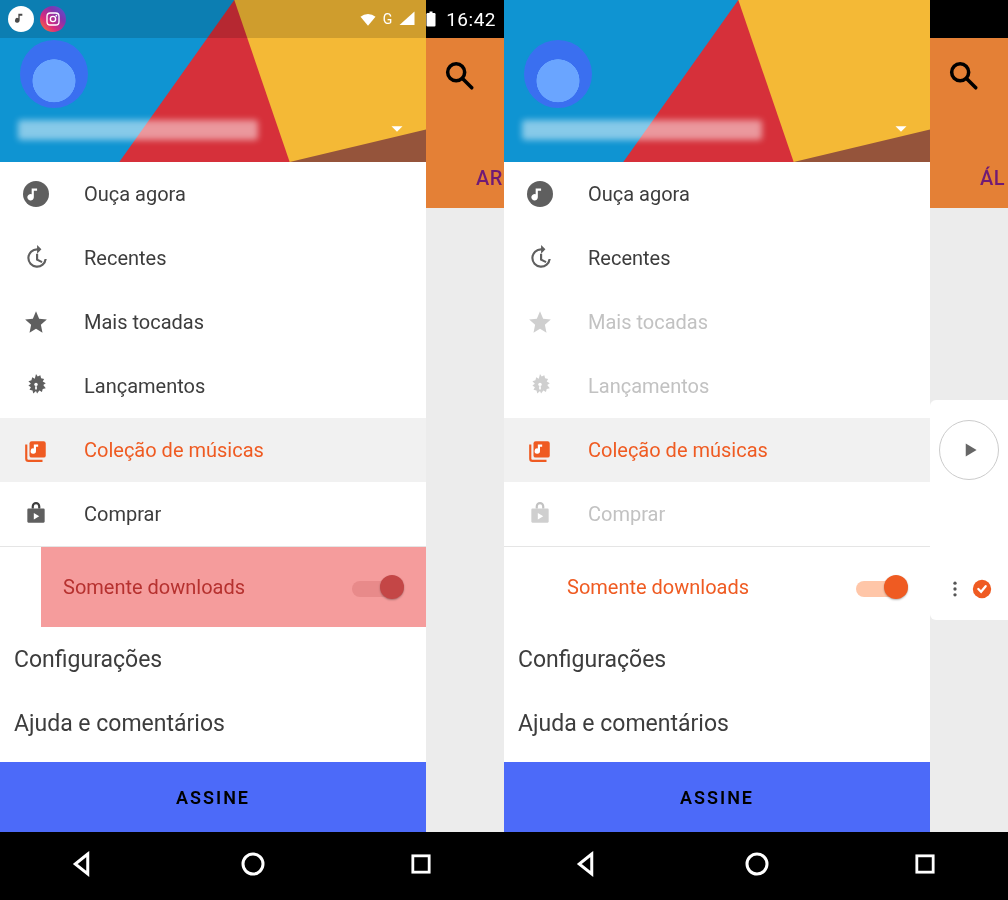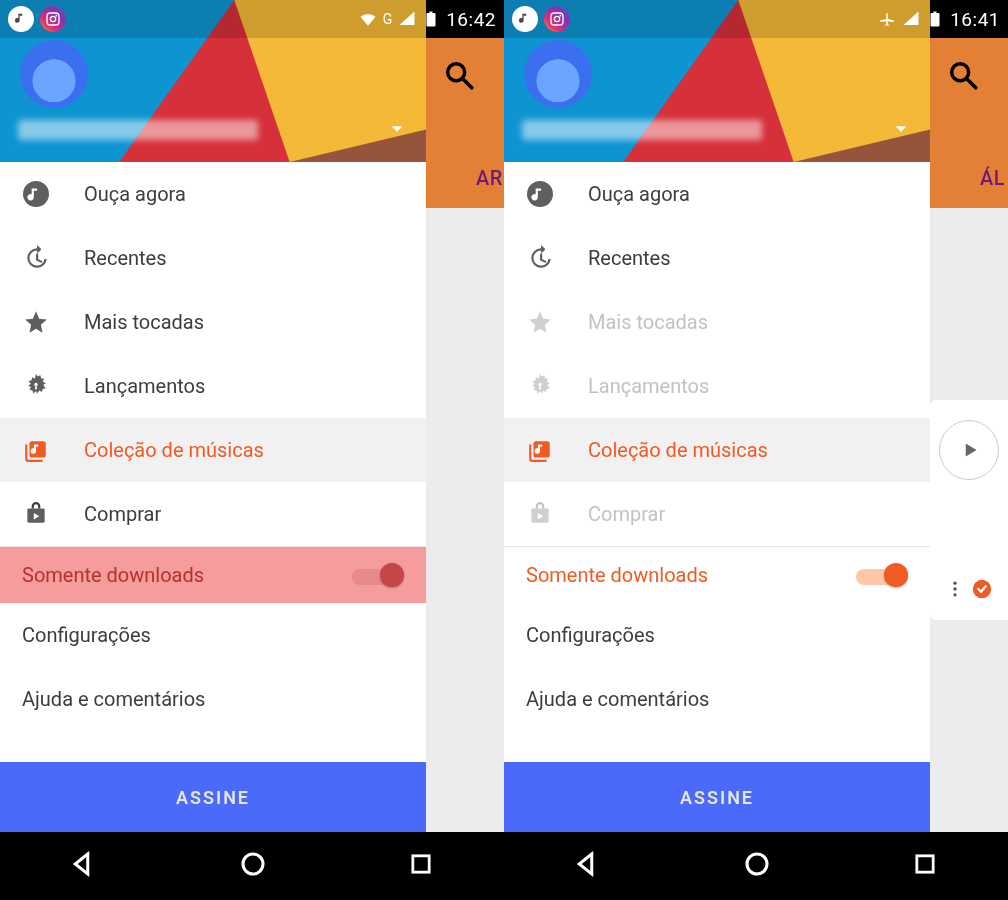--- a/index.html
+++ b/index.html
@@ -45,34 +45,34 @@
   .menu { flex: 1; padding-top: 162px; overflow: hidden; border-radius: 10px; }
   .item { display:flex; align-items:center; height: 64px; padding: 0 22px; gap: 34px; font-size: 20px; color: #3d3d3d; }
   .item .iconwrap { width: 28px; display:flex; justify-content:center; }
   .item.active { background: #f1f1f1; color: #EF5B22; }
   .item.active .iconwrap svg { fill: #EF5B22; }
   .item.dim { color: #c2c2c2; }
   .item.dim .iconwrap svg { fill: #cfcfcf; }
   .item .iconwrap svg { fill: #5f5f5f; width: 26px; height: 26px; }
   .smalldivider { height: 1px; background: #e5e5e5; margin-top: 0; }
 
-  .toggle-row { display:flex; align-items:center; justify-content:space-between; height: 56px; padding: 0 22px; font-size: 20px; color: #3d3d3d; }
+  .toggle-row { display:flex; align-items:center; justify-content:space-between; height: 80px; padding: 0 22px; font-size: 20px; color: #3d3d3d; margin-left: 41px; }
   .toggle-row.hl { background: #F59C9C; color: #b6312f; }
   .toggle-row.on-orange .label { color: #EF5B22; }
   .switch { position: relative; width: 52px; height: 28px; }
   .switch .track { position:absolute; top: 8px; left:0; right:0; height: 16px; border-radius: 8px; background:#cfcfcf; }
   .switch .thumb { position:absolute; top: 2px; width: 24px; height: 24px; border-radius: 50%; background:#fff; box-shadow:0 1px 2px rgba(0,0,0,.3); left: 0; transition:.2s; }
   .switch.on .track { background: #FFC6A8; }
   .switch.on .thumb { left: 28px; background: #EF5B22; }
   .switch.on.hl .track { background:#e88a8a; }
   .switch.on.hl .thumb { background:#c44646; }
 
-  .plain { display:flex; align-items:center; height: 64px; padding: 0 22px; font-size: 20px; color: #3d3d3d; }
-
-  .subscribe { position:absolute; left:0; right:0; bottom: 0; height: 70px; background:#4C6AF9; color:#e5e5e5; display:flex; align-items:center; justify-content:center; font-size:18px; font-weight:600; letter-spacing:2px; z-index: 6; }
+  .plain { display:flex; align-items:center; height: 64px; padding: 0 14px; font-size: 23px; color: #3d3d3d; }
+
+  .subscribe { position:absolute; left:0; right:0; bottom: 0; height: 70px; background:#4C6AF9; color:#000000; display:flex; align-items:center; justify-content:center; font-size:18px; font-weight:600; letter-spacing:2px; z-index: 6; }
 
   
   .nav { position:absolute; left:0; right:0; bottom:0; height:68px; background:#000; display:flex; align-items:center; justify-content:space-around; z-index: 30; }
   .nav svg { fill:none; stroke:#fff; stroke-width:2.4; }
 
   .phone.left .drawer .subscribe { bottom:0; }
 </style>
 </head>
 <body>
 
@@ -275,46 +275,20 @@
             <circle cx="12" cy="12" r="8"></circle>
           </svg></span>
       <span><svg viewBox="0 0 24 24" width="28" height="28">
             <rect x="5" y="5" width="14" height="14"></rect>
           </svg></span>
     </div>
   </div>
 
   <div class="phone right">
 
-    <div class="status">
-      <div class="status-left">
-        <span class="status-circle sc-white">
-            <svg viewBox="0 0 24 24" width="16" height="16">
-              <path d="M10 4v10a3.5 3.5 0 1 1-2-3.16V4h6v3h-4z"></path>
-            </svg>
-          </span>
-        <span class="status-circle sc-ig">
-            <svg viewBox="0 0 24 24" width="16" height="16">
-              <use href="#i-ig"></use>
-            </svg>
-          </span>
-      </div>
-      <div class="status-right">
-        <svg class="icon" viewBox="0 0 24 24">
-            <use href="#i-plane"></use>
-          </svg>
-        <svg class="icon" viewBox="0 0 24 24">
-            <use href="#i-signal"></use>
-          </svg>
-        <svg class="icon" viewBox="0 0 24 24">
-            <use href="#i-batt"></use>
-          </svg>
-        <span class="clock">16:41</span>
-      </div>
-    </div>
 
     <div class="backpane">
       <span class="big-search"><svg viewBox="0 0 24 24" width="34" height="34" style="stroke:#fff">
             <use href="#i-search"></use>
           </svg></span>
       <div class="tab-label" style="text-align:left;padding-right:4px">ÁL</div>
       <div class="content-fade"></div>
     </div>
 
     <div class="peek-card">

